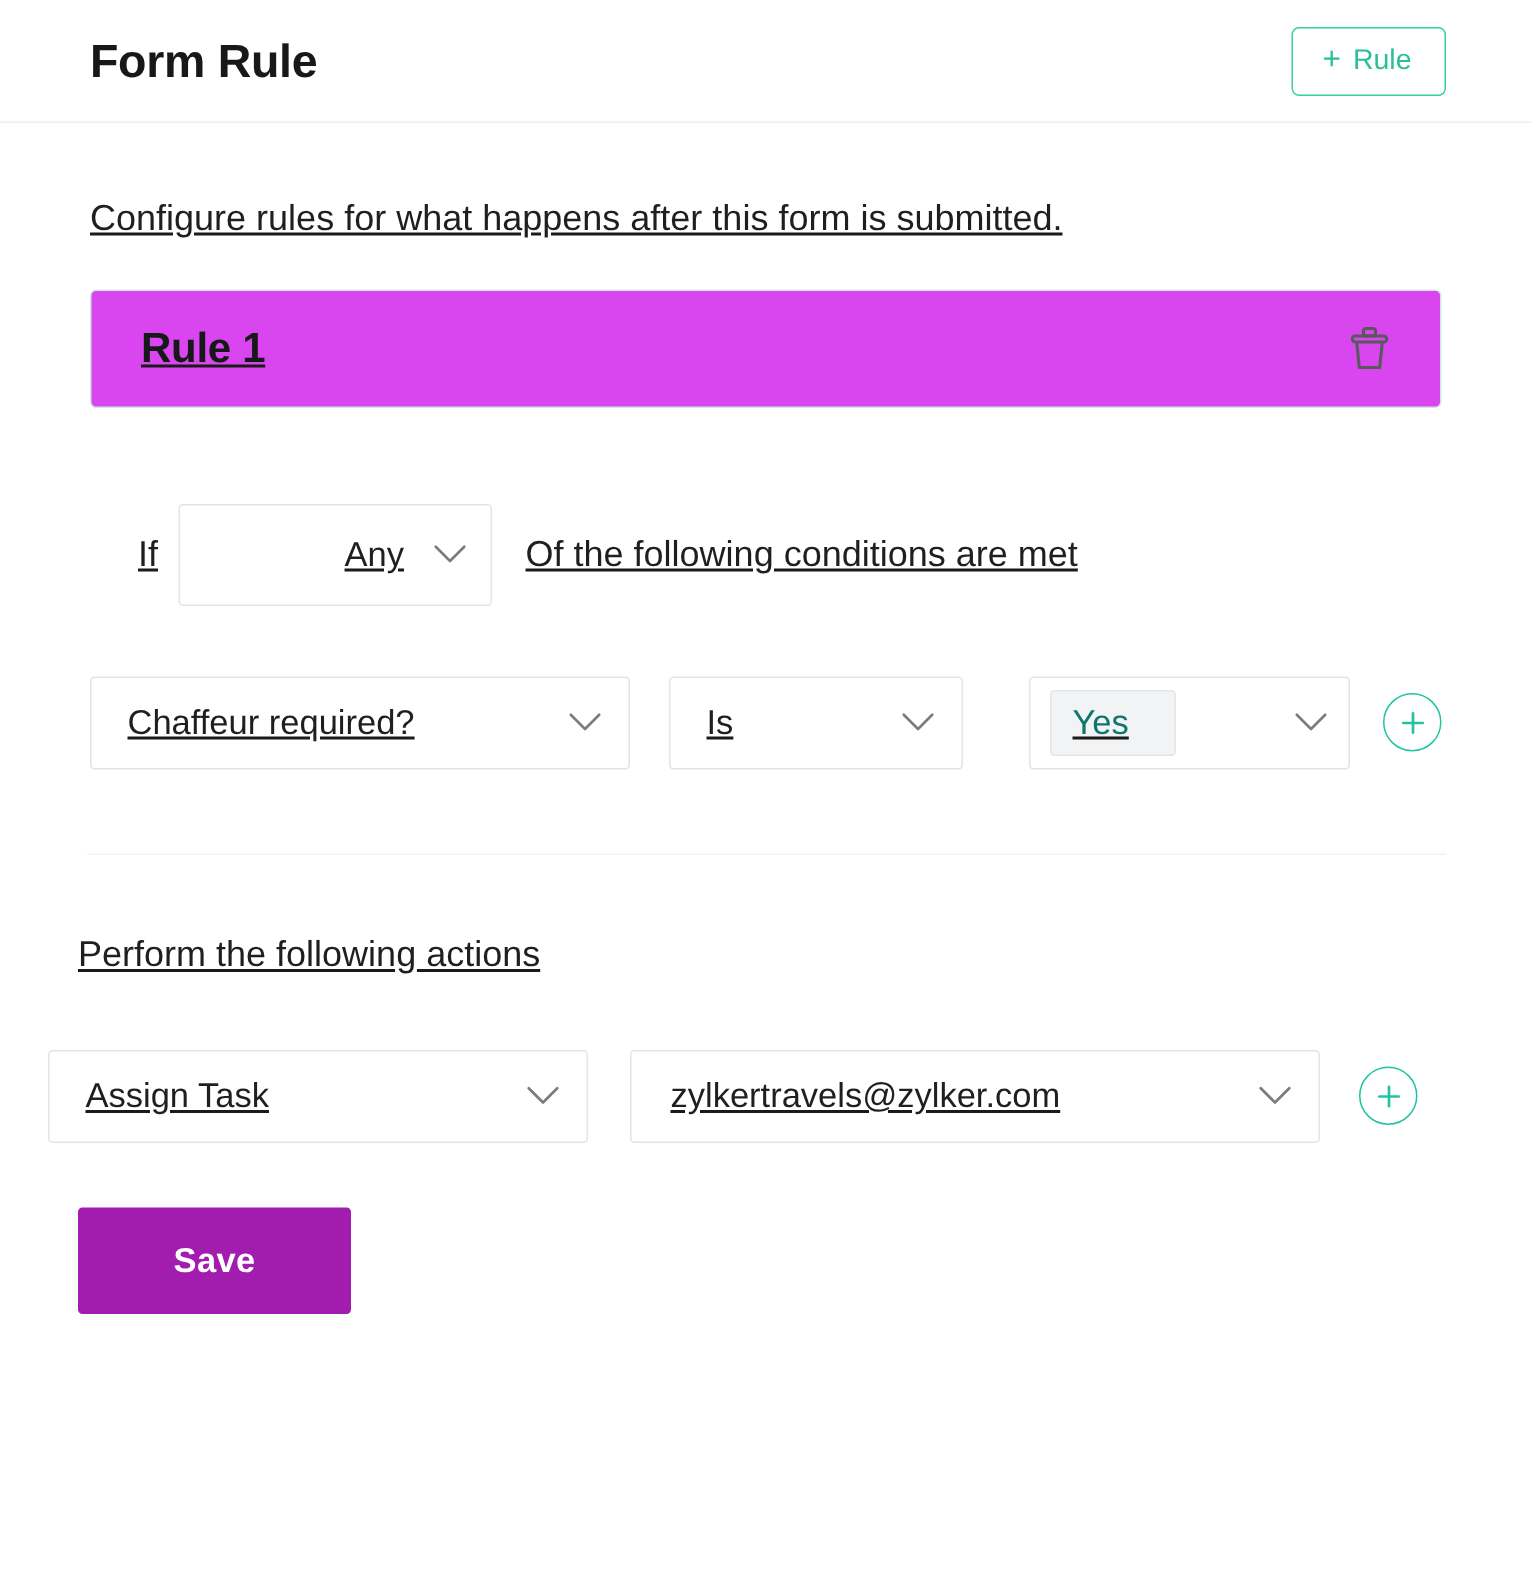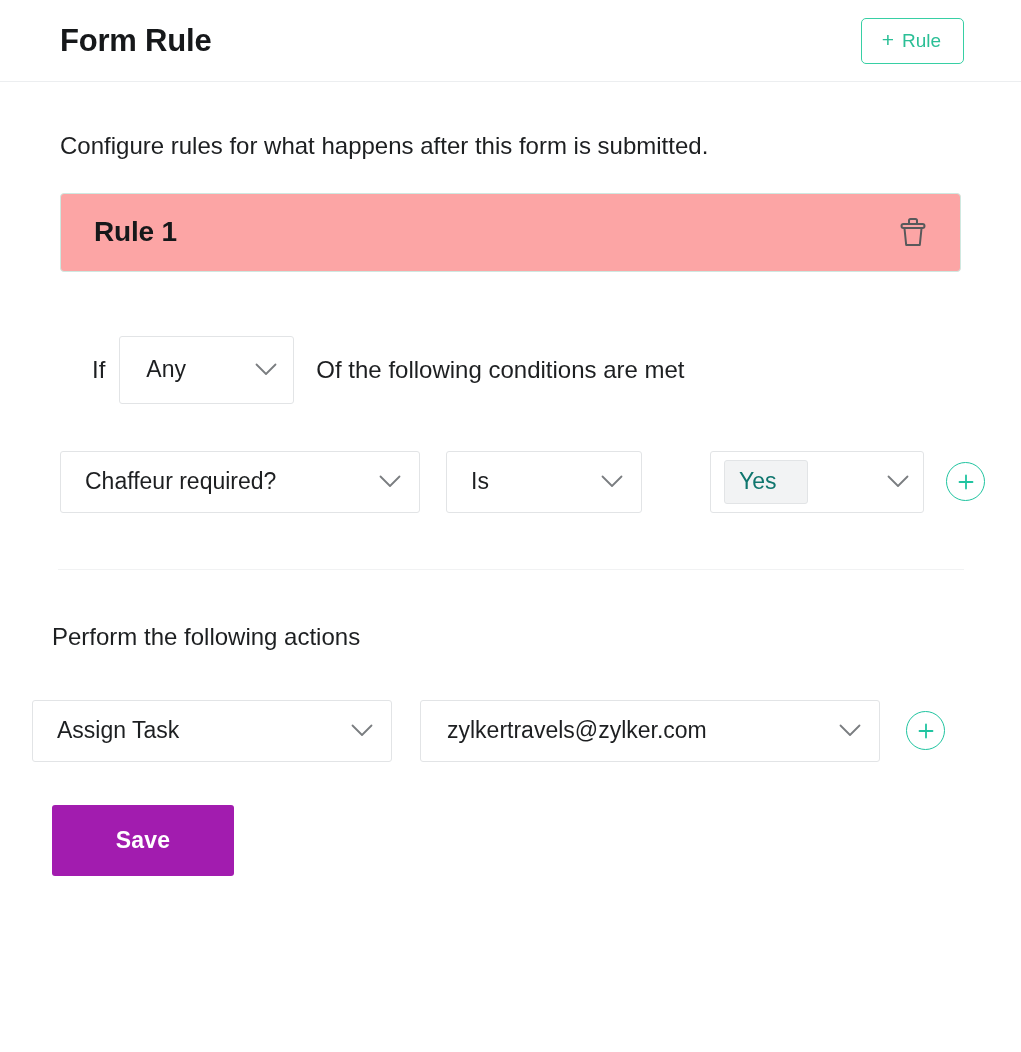--- a/index.html
+++ b/index.html
@@ -53,35 +53,36 @@
     line-height: 1;
     color: #2bbf96;
     font-weight: 400;
     position: relative;
     top: -1px;
   }
 
   
   .page-body {
     padding: 0 0 0 0;
+    text-decoration: underline;
   }
   .subtitle {
     font-size: 24px;
     color: #1d1f21;
     margin: 0;
     padding: 50px 0 0 60px;
     line-height: 1.2;
   }
 
   
   .rule-bar {
     margin: 32px 60px 0 60px;
     width: 901px;
     height: 79px;
-    background: #fca5a5;
+    background: #d946ef;
     border: 1px solid #cfe8e0;
     border-radius: 4px;
     display: flex;
     align-items: center;
     justify-content: space-between;
     padding: 0 30px 0 33px;
   }
   .rule-title {
     font-size: 28px;
     font-weight: bold;
@@ -137,23 +138,23 @@
   }
   .sel .sel-value {
     line-height: 1;
   }
   .sel .chev {
     margin-left: 20px;
     flex: 0 0 auto;
     display: block;
   }
 
-  .sel-any { width: 175px; height: 68px; padding: 0 16px 0 26px; }
+  .sel-any { width: 209px; height: 68px; padding: 0 16px 0 26px; justify-content: flex-end; }
   .sel-field { width: 360px; margin-right: 26px; }
-  .sel-operator { width: 196px; margin-right: 68px; }
+  .sel-operator { width: 196px; margin-right: 44px; }
   .sel-value-box {
     width: 214px;
     padding: 0 14px 0 13px;
     margin-right: 22px;
   }
   .chip {
     display: inline-flex;
     align-items: center;
     background: #f2f3f4;
     border: 1px solid #e2e4e6;

